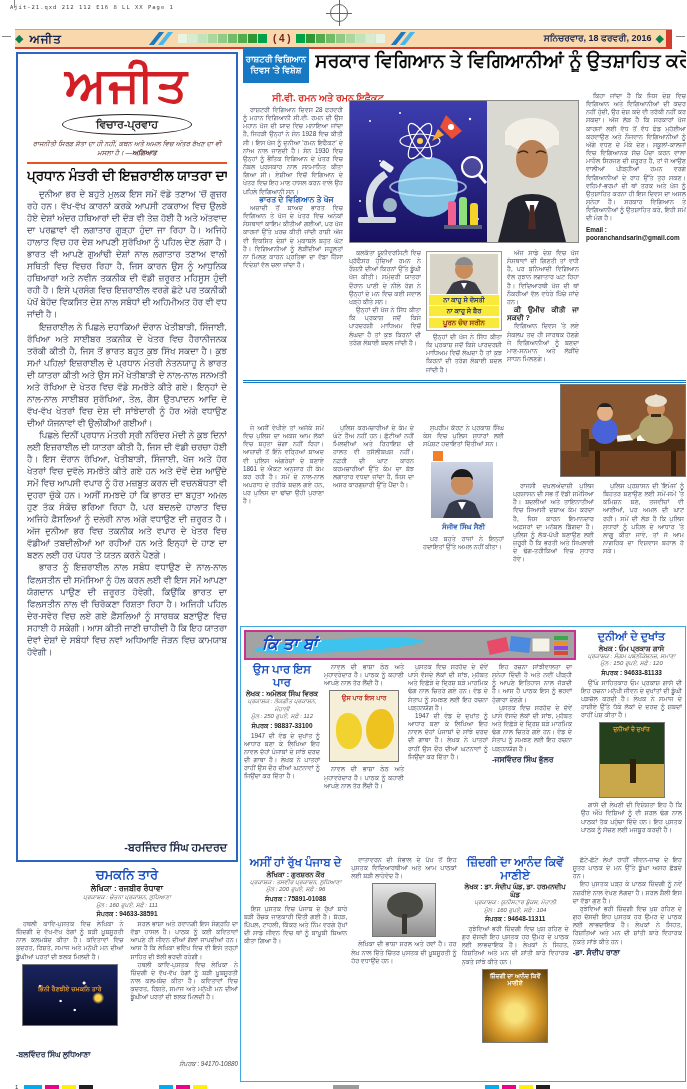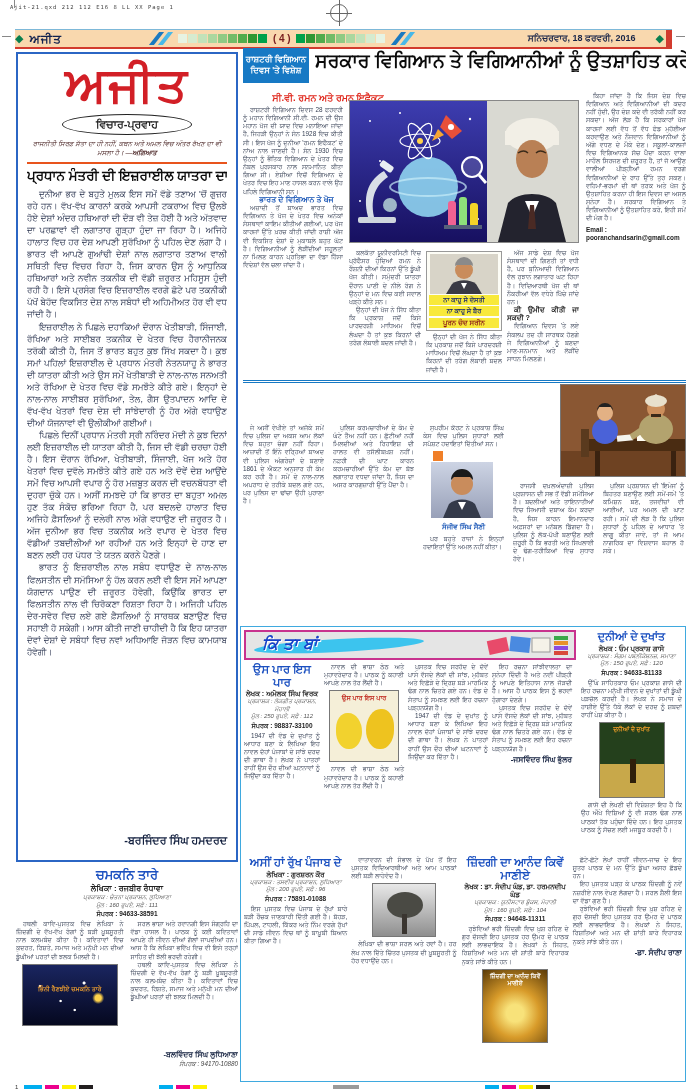--- a/index.html
+++ b/index.html
@@ -12,39 +12,39 @@
   .crosshair:before{content:"";position:absolute;left:50%;top:-5px;bottom:-5px;width:1px;background:#666;}
   .crosshair:after{content:"";position:absolute;top:50%;left:-5px;right:-5px;height:1px;background:#666;}
   .cropmark{background:#888;}
   
   .hbar{left:15px;top:29px;width:657px;height:17px;background:#f9d8ae;display:flex;align-items:center;
         border-top:1px solid #7db8d8;
         border-bottom:2px solid #d23b2e;}
   .hbrand{font-size:12px;font-weight:bold;color:#10214e;margin-left:6px;letter-spacing:1px;}
   .hsq{width:9px;height:9px;margin-right:1px;display:inline-block;}
   .hpage{font-size:10px;font-weight:bold;color:#7a2020;margin:0 5px;white-space:nowrap;}
-  .hdate{font-size:9px;font-weight:bold;color:#182448;white-space:nowrap;margin-left:auto;margin-right:20px;}
+  .hdate{font-size:9px;font-weight:bold;color:#182448;white-space:nowrap;margin-left:auto;margin-right:4px;}
   .stripe{width:5px;height:13px;background:#1b79c0;transform:skewX(-38deg);margin:0 2px;}
   .stripe.l2{background:#49b8e8;}
   .diam{font-size:11px;line-height:11px;}
   
   .editbox{left:16px;top:52px;width:222px;height:810px;border:2px solid #2b66c4;padding:4px 9px;box-sizing:border-box;background:#fff;}
   .masthead{font-size:48px;line-height:54px;font-weight:bold;color:#d21f26;text-align:center;letter-spacing:2px;}
   .oval{display:block;width:128px;margin:2px auto 0;border:1.5px solid #222;border-radius:50%;
         text-align:center;font-size:11px;font-weight:bold;color:#222;padding:3px 0;}
   .motto{font-size:6.8px;font-style:italic;color:#4a2525;text-align:center;margin-top:5px;line-height:8.5px;}
   .orule{height:2px;background:#e8541d;margin:5px 0 4px;}
   .edhead{font-size:13.5px;font-weight:bold;color:#0c0c0c;text-align:center;white-space:nowrap;overflow:hidden;margin:2px 0 4px;}
   .edbody{font-size:8.7px;line-height:12.05px;text-align:justify;height:644px;overflow:hidden;}
   .edbody p{margin:0;text-indent:12px;}
-  .edsig{font-size:11px;font-weight:bold;text-align:right;color:#13203f;margin-top:2px;}
+  .edsig{font-size:11px;font-weight:bold;text-align:right;color:#13203f;margin-top:9px;}
   
   .bt{font-size:6.35px;line-height:8.15px;text-align:justify;color:#333d52;}
   .bt p{margin:0;text-indent:7px;}
-  .sig{font-size:7.6px;font-weight:bold;text-align:right;color:#13203f;margin-top:2px;}
+  .sig{font-size:7.6px;font-weight:bold;text-align:left;color:#13203f;margin-top:2px;}
   
   .sci{left:243px;top:48px;width:443px;height:330px;}
   .kicker{left:0;top:0;width:66px;height:35px;background:#1779c4;color:#fff;font-size:8.5px;font-weight:bold;
           text-align:center;line-height:11px;padding-top:6px;box-sizing:border-box;}
   .scihead{left:72px;top:2px;width:371px;font-size:19px;font-weight:bold;color:#0a0a0a;white-space:nowrap;overflow:hidden;}
   .sciby{left:0;top:44px;width:170px;text-align:center;color:#e02a1f;font-weight:bold;font-size:9.5px;}
   .scicol1{left:0;top:58px;width:100px;height:272px;overflow:hidden;}
   .sciimg{left:106px;top:52px;width:230px;height:143px;border:1px solid #888;box-sizing:border-box;}
   .scibelow{left:106px;top:201px;width:230px;height:129px;display:flex;gap:5px;overflow:hidden;}
   .sciright{left:343px;top:44px;width:100px;height:286px;overflow:hidden;}
@@ -61,21 +61,21 @@
   .polcart{right:0;top:0;width:126px;height:93px;border:1px solid #777;box-sizing:border-box;}
   .polcols{left:0;top:0;width:443px;height:238px;display:flex;gap:9px;}
   .pcol{width:81px;overflow:hidden;}
   .pt40{padding-top:40px;} .pt98{padding-top:98px;}
   .abox{width:66px;margin:3px auto;}
   .abox .osq{width:10px;height:10px;background:#f07f28;margin:0 0 1px 2px;}
   .aname{font-size:7px;font-weight:bold;color:#1553b5;text-align:center;line-height:8.5px;margin-top:1px;}
   
   .books{left:240px;top:626px;width:446px;height:456px;border:1px solid #3fa9df;box-sizing:border-box;padding:3px;background:#fff;}
   .bkrow{display:flex;gap:5px;}
-  .banner{position:relative;width:332px;height:30px;background:#e5e5e5;border:2px solid #c8328e;box-sizing:border-box;overflow:hidden;margin-bottom:3px;}
+  .banner{position:relative;width:332px;height:30px;background:#a3a3a3;border:2px solid #c8328e;box-sizing:border-box;overflow:hidden;margin-bottom:3px;}
   .swoosh{position:absolute;left:8px;top:7px;width:170px;height:13px;background:#3cc4ee;border-radius:50%;transform:rotate(-3deg);}
   .bannertxt{position:absolute;left:16px;top:3px;font-size:16px;font-weight:bold;font-style:italic;color:#1742c8;
              letter-spacing:5px;text-shadow:1px 1px 0 #ffffff;}
   .rv-title{color:#1b50c0;font-weight:bold;font-size:11.5px;line-height:12.5px;text-align:center;}
   .rv-author{font-size:7px;font-weight:bold;text-align:center;color:#222;margin-top:2px;}
   .rv-meta{font-size:6px;font-style:italic;text-align:center;color:#555;line-height:7.5px;}
   .rv-contact{font-size:6.5px;font-weight:bold;text-align:center;color:#222;margin:1px 0 2px;}
   .cover{margin:3px auto;border:1px solid #777;box-sizing:border-box;position:relative;overflow:hidden;}
   .cov-title{font-weight:bold;text-align:center;display:block;padding-top:3px;}
   

